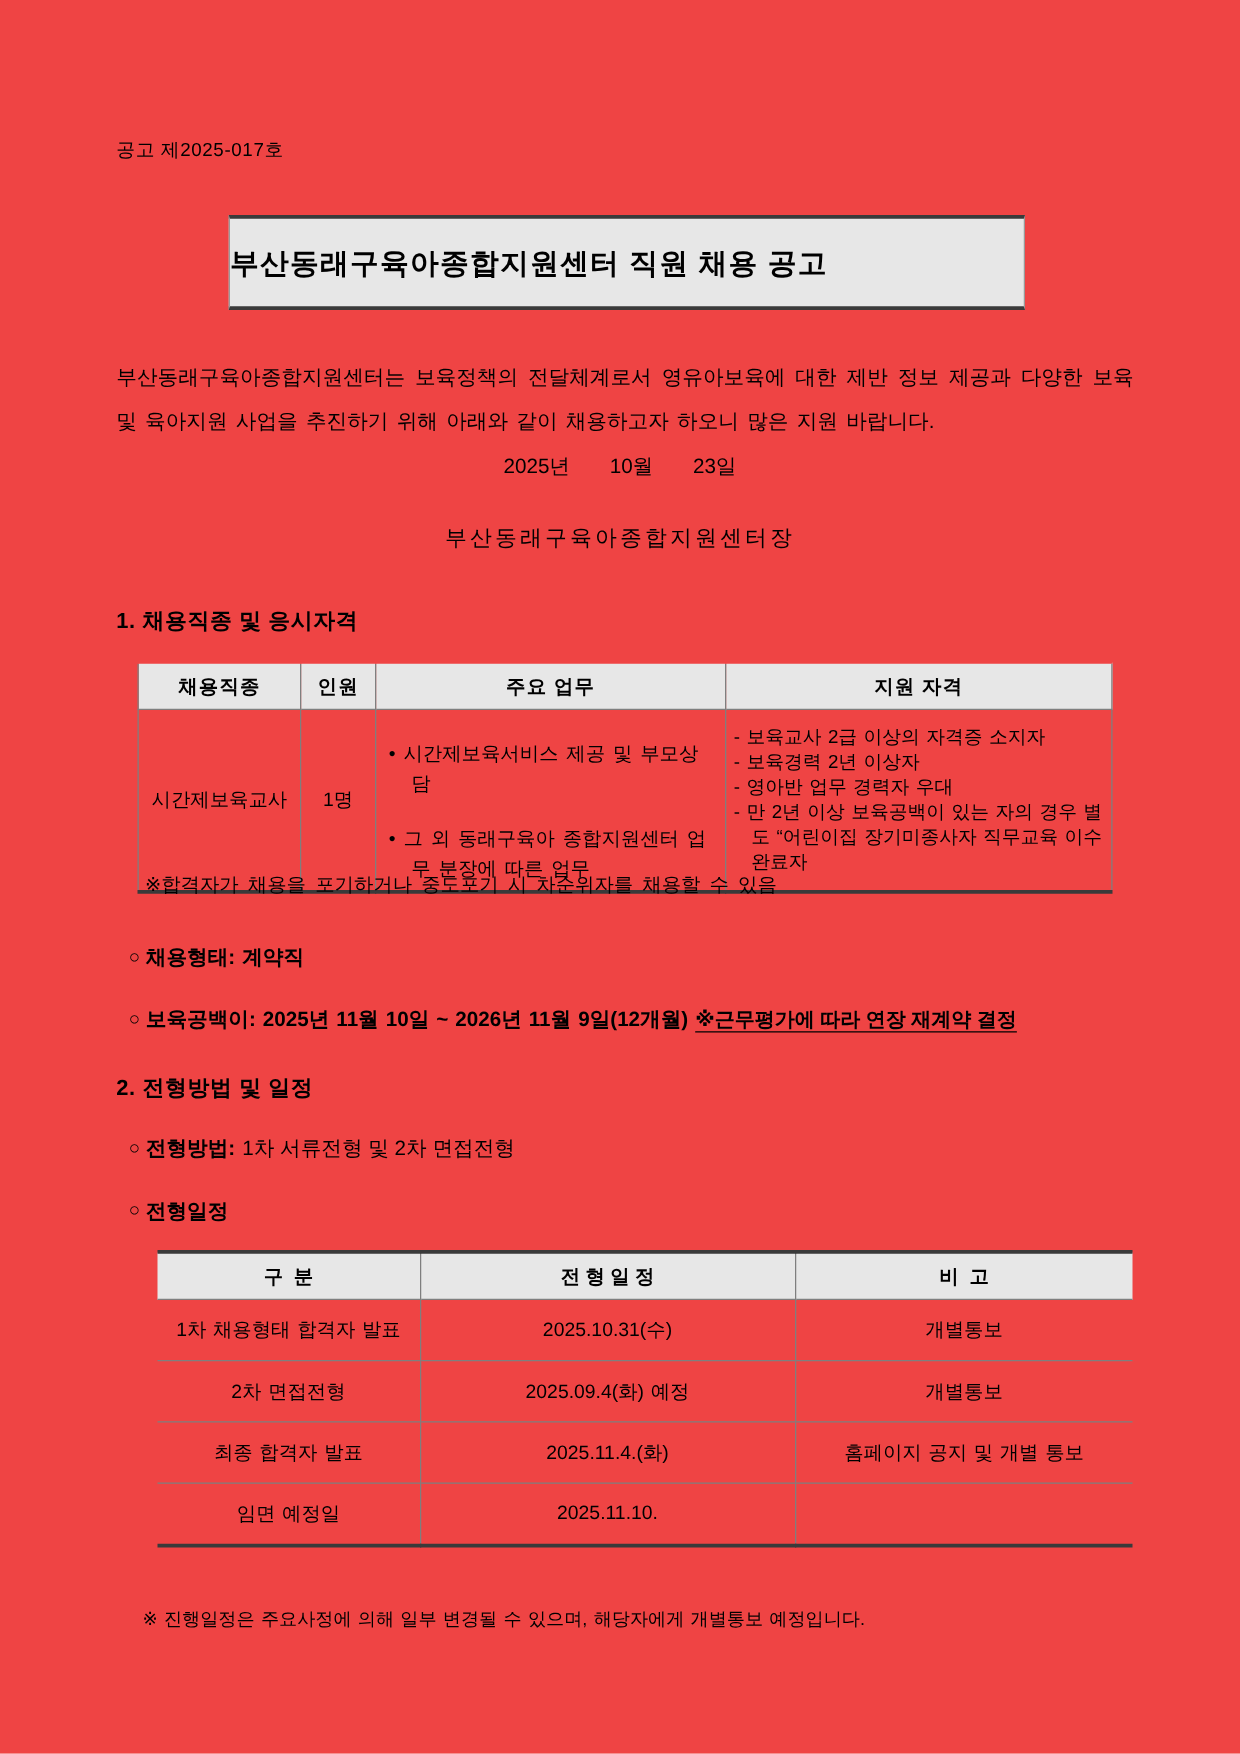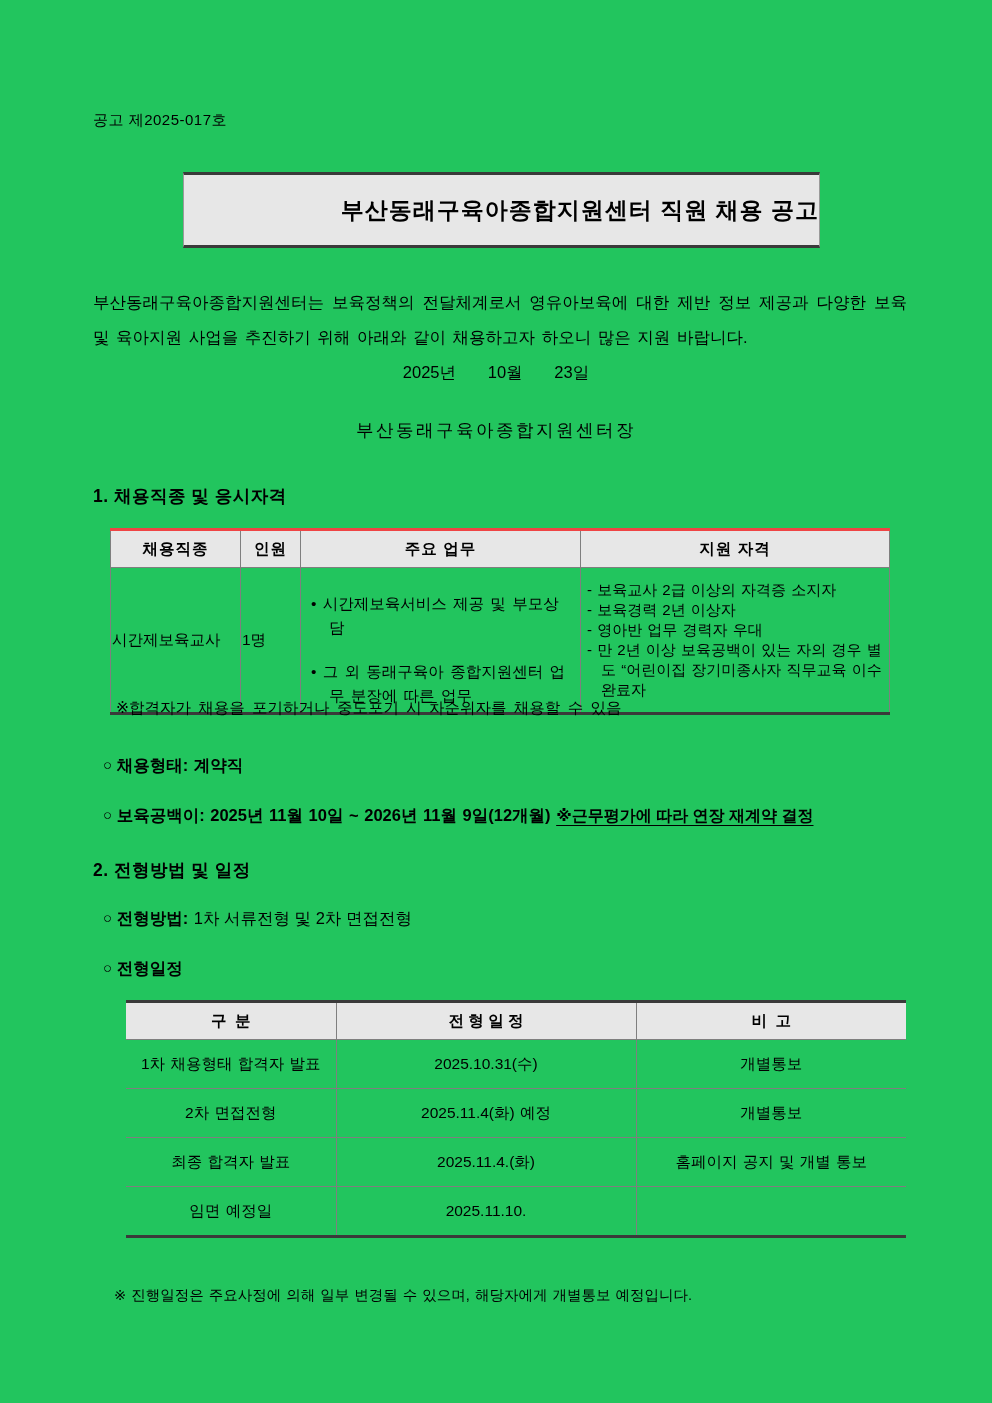--- a/index.html
+++ b/index.html
@@ -1,33 +1,33 @@
 <!DOCTYPE html>
 <html><head>
 <meta charset="utf-8">
 <style>
   html,body{margin:0;padding:0;background:#ffffff;}
   .page{
     position:relative;
     width:992px;height:1403px;
-    background:#22c55e;
+    background:#ef4444;
     font-family:"Liberation Sans","DejaVu Sans",sans-serif;
     color:#000;
     overflow:hidden;
   }
   .doc-number{
     position:absolute;left:93px;top:111px;
     font-size:15px;letter-spacing:0.5px;white-space:pre;
   }
   .title-box{
     position:absolute;left:183px;top:172px;width:635px;height:70px;
     background:#e7e7e7;
     border-top:3px solid #3a3a3a;border-bottom:3px solid #3a3a3a;
     border-left:1px solid #9a9a9a;border-right:1px solid #9a9a9a;
-    display:flex;align-items:center;justify-content:flex-end;
+    display:flex;align-items:center;justify-content:flex-start;
   }
   .title-box .title{
     font-size:23px;font-weight:bold;letter-spacing:1px;white-space:pre;
   }
   .intro{
     position:absolute;left:93px;top:268px;width:814px;
     font-size:16.5px;line-height:35px;text-align:justify;
     word-spacing:2px;
   }
   .date-line{
@@ -49,21 +49,21 @@
     position:absolute;left:110px;top:528px;width:779px;
     border-top:3px solid #ef4444;border-bottom:3px solid #3a3a3a;
     font-size:15.5px;
   }
   .t1 th,.t1 td{border:1px solid #7f7f7f;}
   .t1 th{
     height:34px;background:#e7e7e7;font-weight:bold;
     text-align:center;letter-spacing:1px;white-space:pre;
   }
   .t1 td{height:118px;vertical-align:middle;}
-  .t1 .c-center{}
+  .t1 .c-center{text-align:center;}
   .duties-cell{padding:4px 6px 4px 10px;}
   .quals-cell{padding:4px 4px 4px 6px;}
   .duty-item{
     padding-left:18px;text-indent:-18px;
     line-height:24px;word-spacing:2px;margin-top:20px;
   }
   .qual-item{
     padding-left:14px;text-indent:-14px;
     font-size:15px;line-height:20px;word-spacing:1px;
   }
@@ -171,21 +171,21 @@
       <th>전 형 일 정</th>
       <th>비  고</th>
     </tr>
     <tr>
       <td>1차 채용형태 합격자 발표</td>
       <td>2025.10.31(수)</td>
       <td>개별통보</td>
     </tr>
     <tr>
       <td>2차 면접전형</td>
-      <td>2025.11.4(화) 예정</td>
+      <td>2025.09.4(화) 예정</td>
       <td>개별통보</td>
     </tr>
     <tr>
       <td>최종 합격자 발표</td>
       <td>2025.11.4.(화)</td>
       <td>홈페이지 공지 및 개별 통보</td>
     </tr>
     <tr>
       <td>임면 예정일</td>
       <td>2025.11.10.</td>

